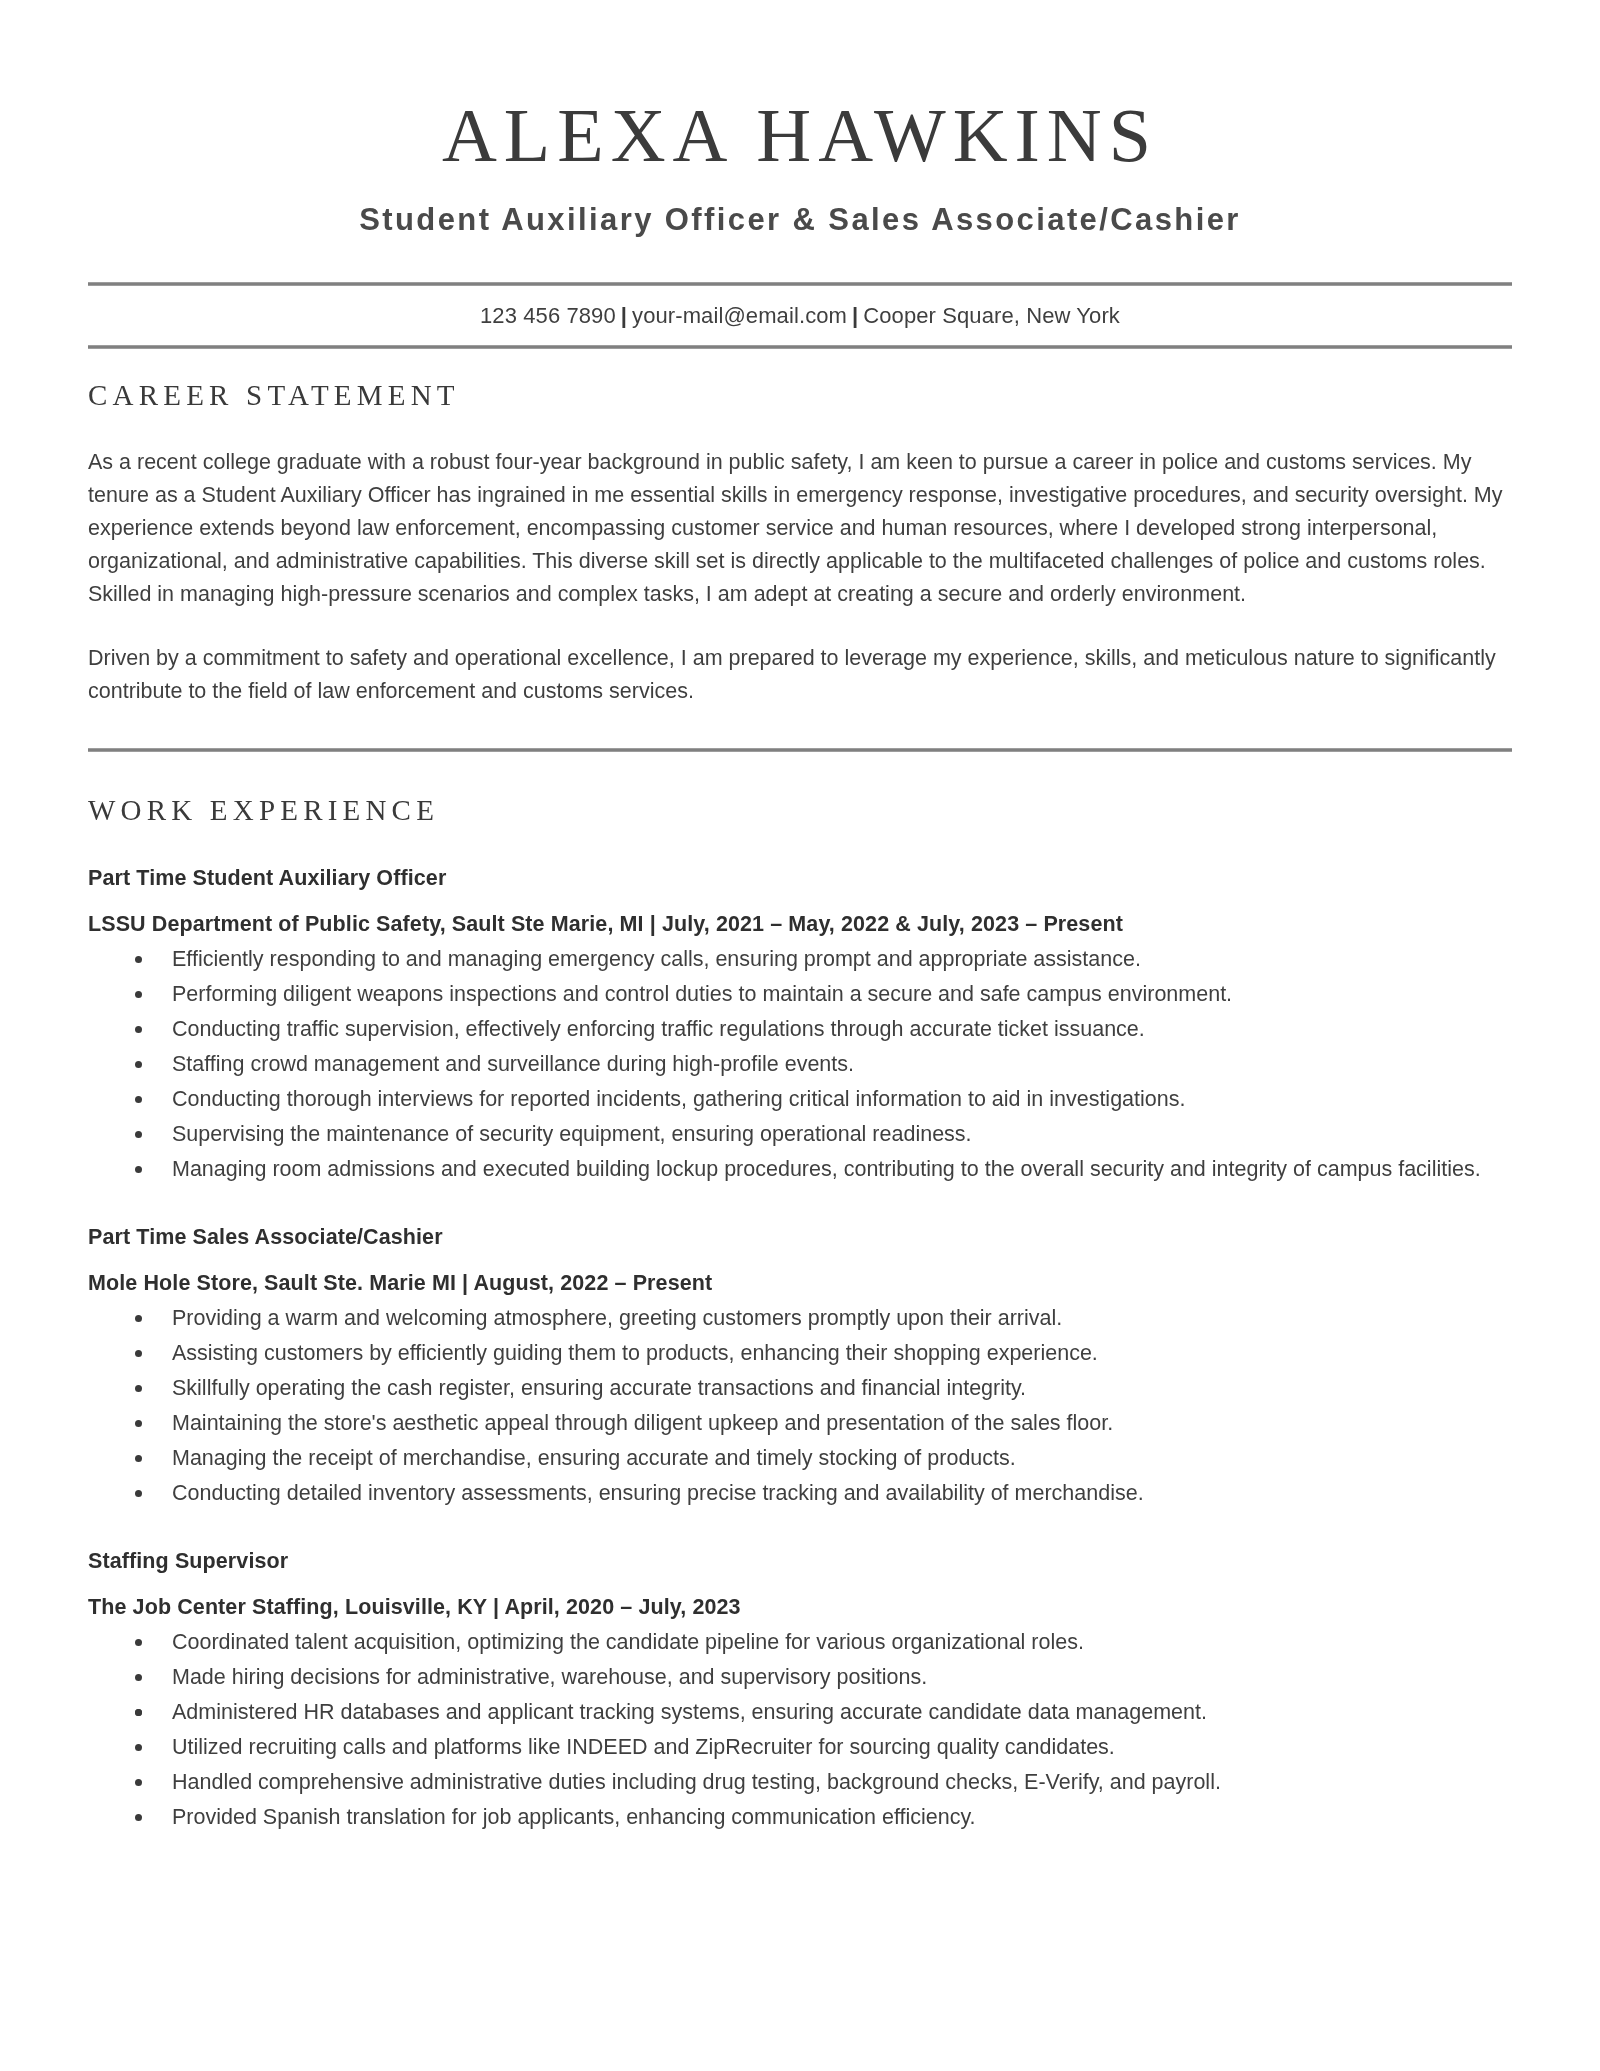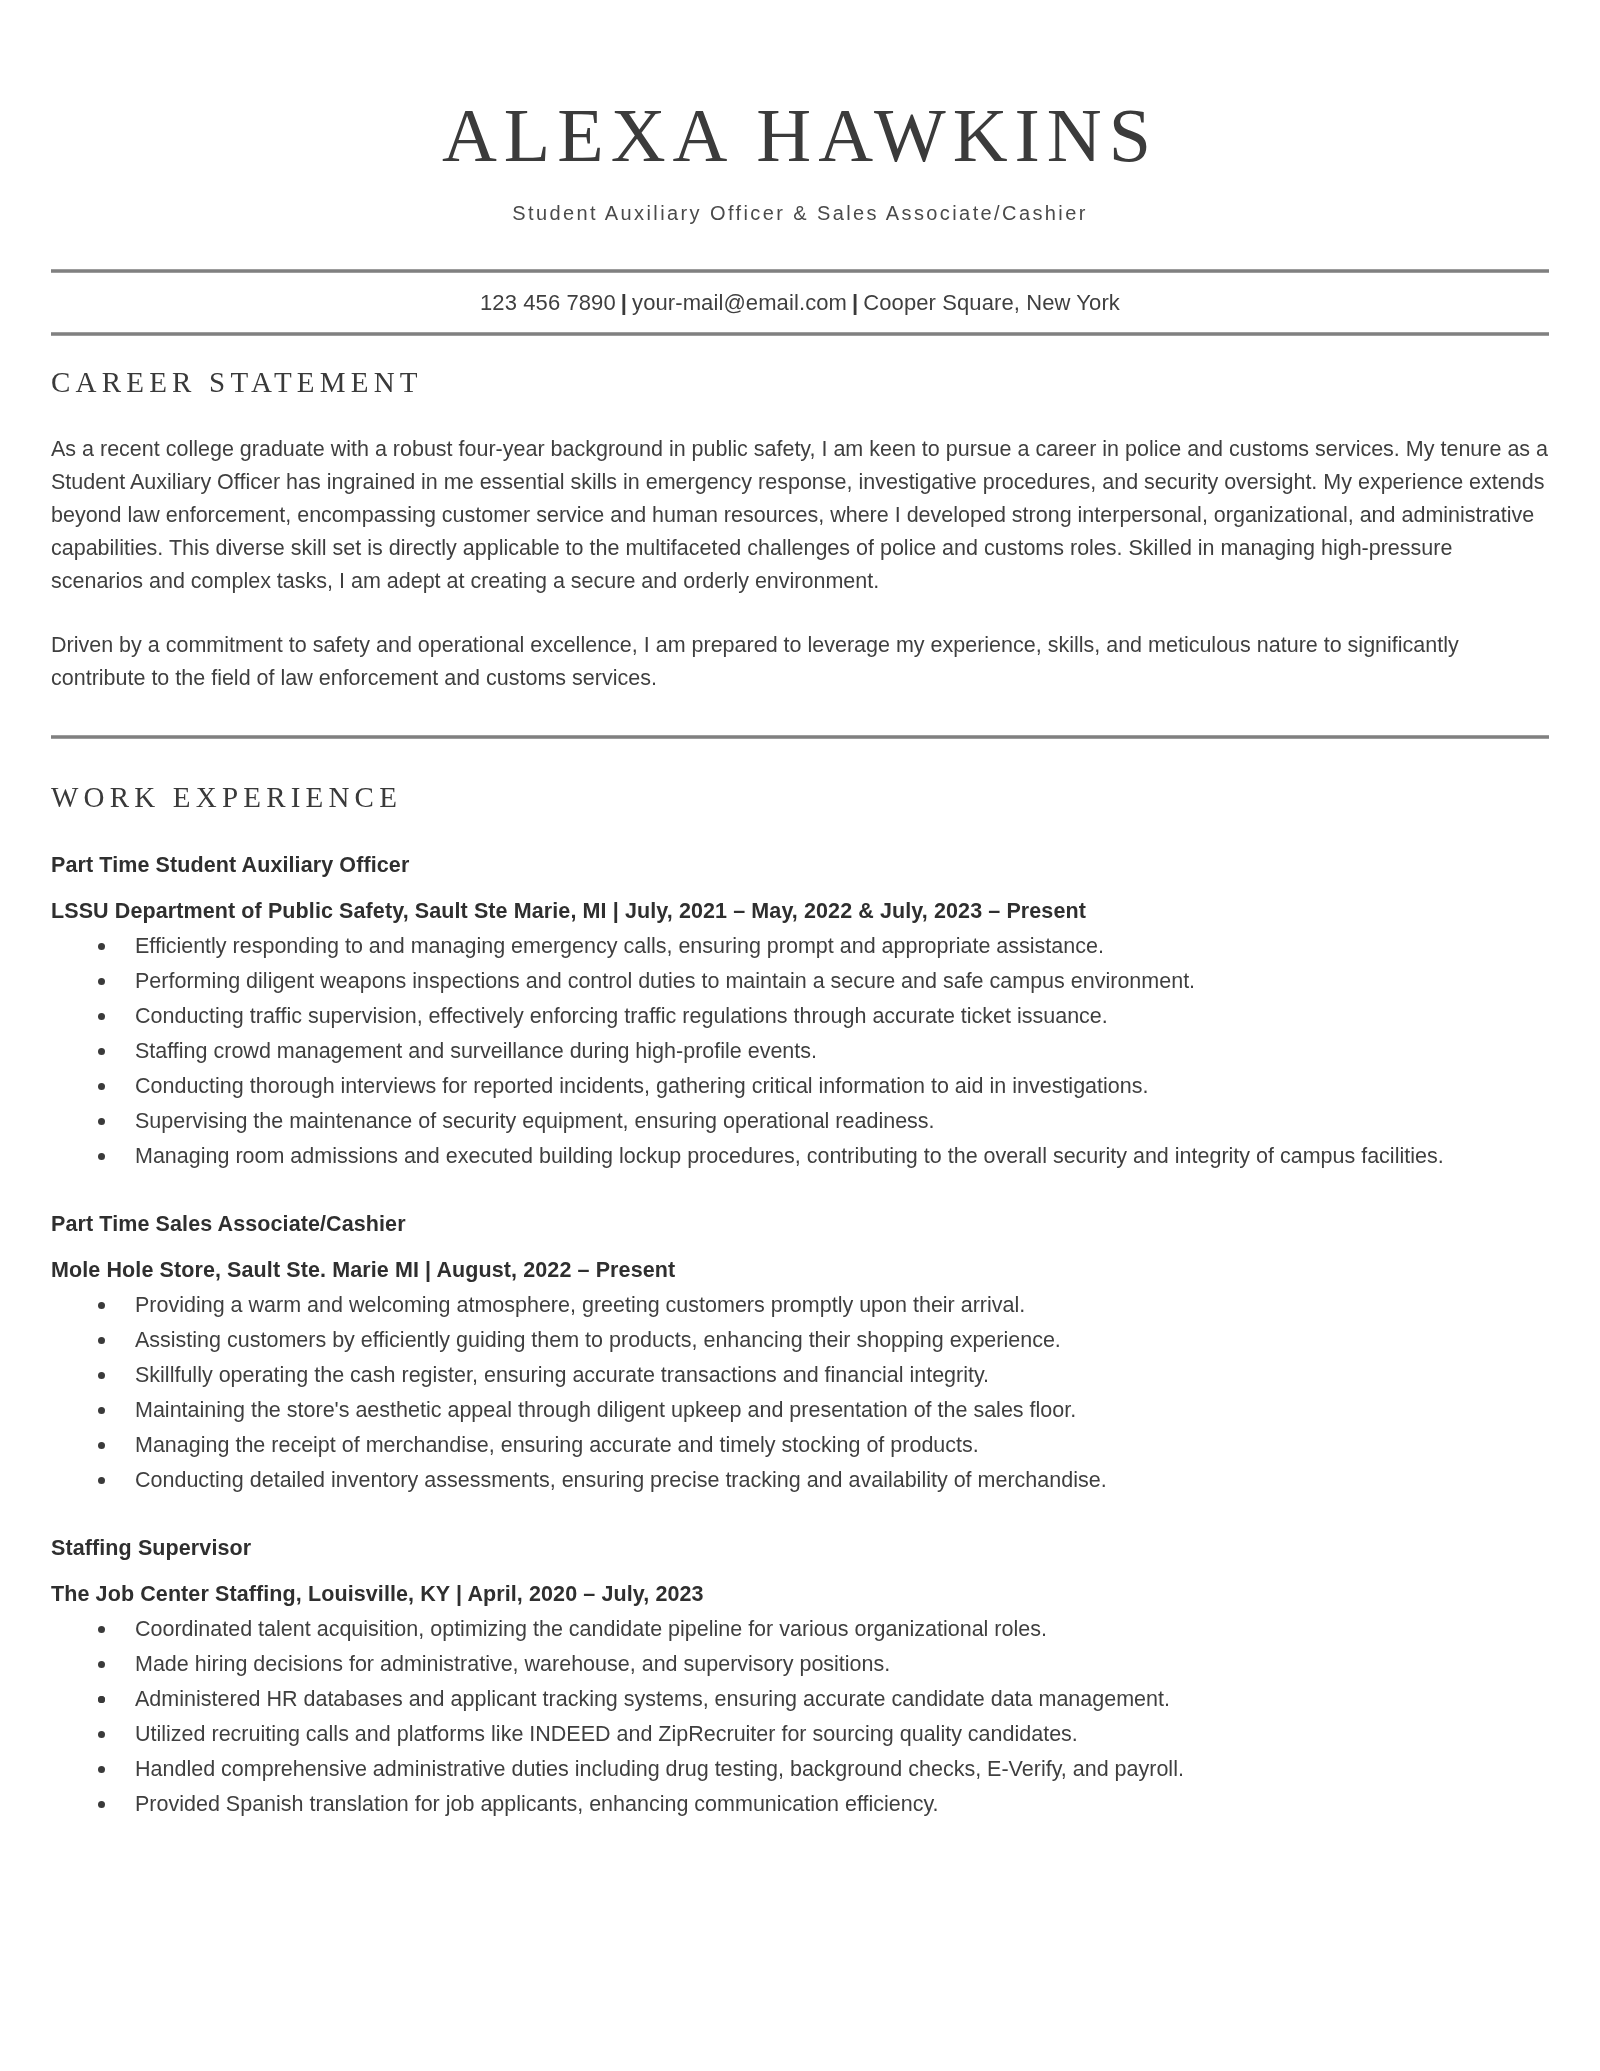--- a/index.html
+++ b/index.html
@@ -14,45 +14,45 @@
     color: #3a3a3a;
     -webkit-font-smoothing: antialiased;
   }
 
   .page {
     position: relative;
     width: 1600px;
     height: 2071px;
     background: #ffffff;
     box-sizing: border-box;
-    padding: 0 51px;
+    padding: 0 88px;
     overflow: hidden;
   }
 
   
   .header {
     padding-top: 96px;
     text-align: center;
   }
   .full-name {
     font-family: "Liberation Serif", "DejaVu Serif", serif;
     font-size: 76px;
     line-height: 1.05;
     letter-spacing: 7px;
     color: #3b3b3b;
     margin: 0;
     white-space: nowrap;
     font-weight: 400;
   }
   .job-title {
     margin-top: 26px;
-    font-size: 20px;
+    font-size: 31px;
     letter-spacing: 2.4px;
     color: #4a4a4a;
-    font-weight: 400;
+    font-weight: 700;
   }
 
   .rule {
     height: 4px;
     background: #808080;
     border-top: 1px solid #9d9d9d;
     border-bottom: 1px solid #9d9d9d;
     box-sizing: border-box;
     width: 100%;
   }

